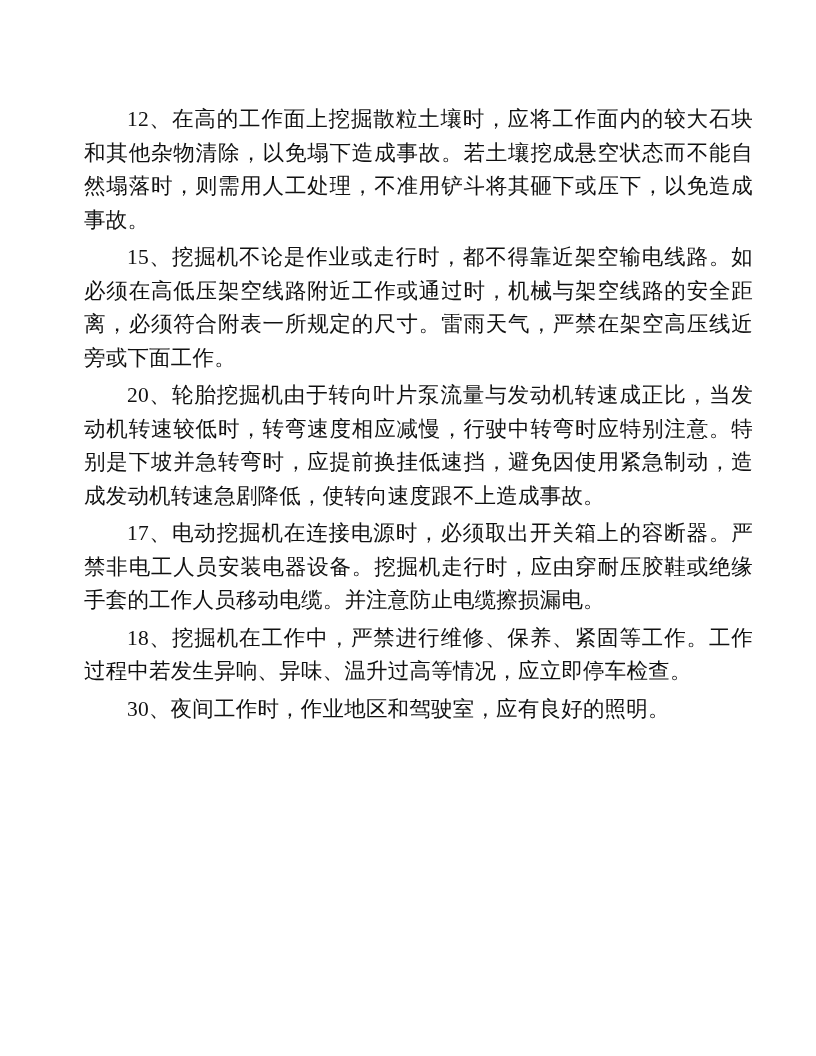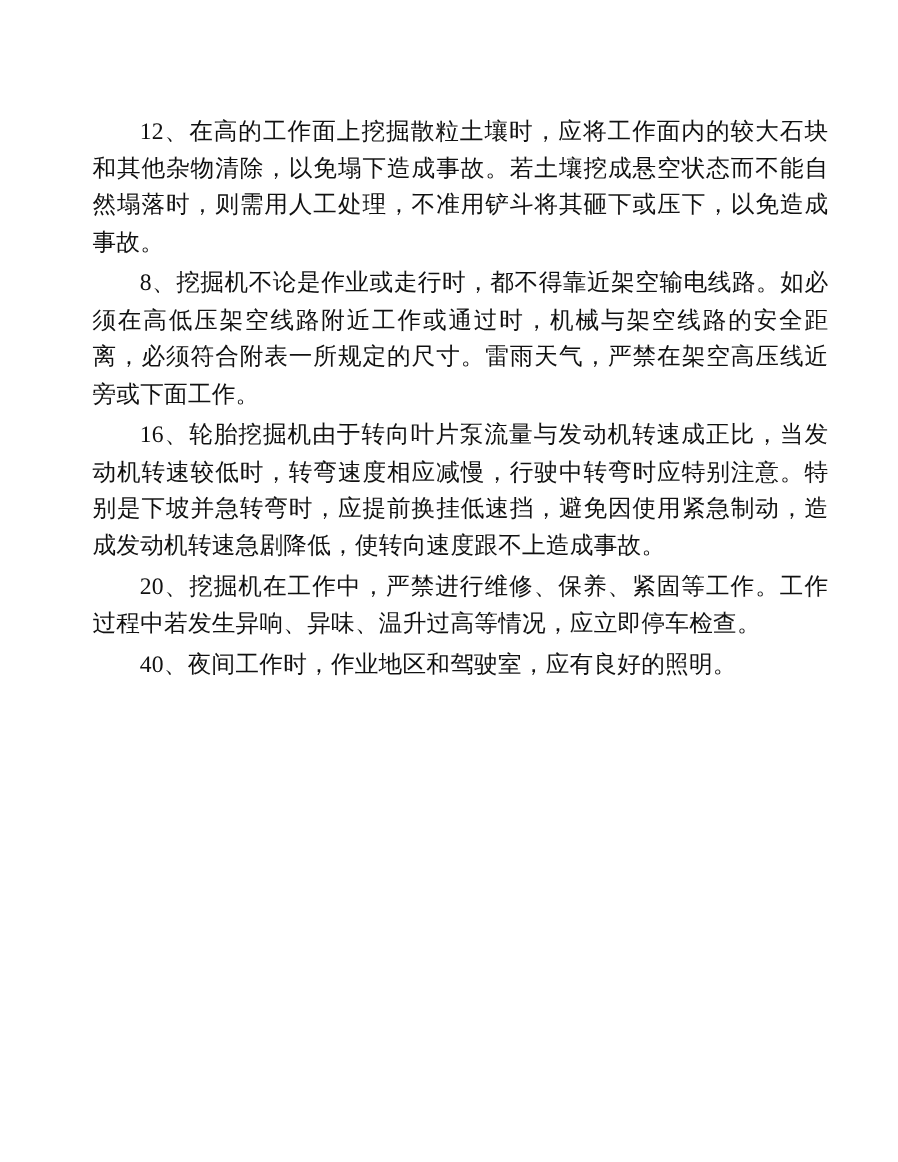--- a/index.html
+++ b/index.html
@@ -28,18 +28,19 @@
     letter-spacing: 0.2px;
     word-break: break-all;
   }
 </style>
 </head>
 <body>
 
 <div class="page">
   <div class="doc-body">
     <p>12、在高的工作面上挖掘散粒土壤时，应将工作面内的较大石块和其他杂物清除，以免塌下造成事故。若土壤挖成悬空状态而不能自然塌落时，则需用人工处理，不准用铲斗将其砸下或压下，以免造成事故。</p>
-    <p>8、挖掘机不论是作业或走行时，都不得靠近架空输电线路。如必须在高低压架空线路附近工作或通过时，机械与架空线路的安全距离，必须符合附表一所规定的尺寸。雷雨天气，严禁在架空高压线近旁或下面工作。</p>
-    <p>16、轮胎挖掘机由于转向叶片泵流量与发动机转速成正比，当发动机转速较低时，转弯速度相应减慢，行驶中转弯时应特别注意。特别是下坡并急转弯时，应提前换挂低速挡，避免因使用紧急制动，造成发动机转速急剧降低，使转向速度跟不上造成事故。</p>
-    <p>20、挖掘机在工作中，严禁进行维修、保养、紧固等工作。工作过程中若发生异响、异味、温升过高等情况，应立即停车检查。</p>
-    <p>40、夜间工作时，作业地区和驾驶室，应有良好的照明。</p>
+    <p>15、挖掘机不论是作业或走行时，都不得靠近架空输电线路。如必须在高低压架空线路附近工作或通过时，机械与架空线路的安全距离，必须符合附表一所规定的尺寸。雷雨天气，严禁在架空高压线近旁或下面工作。</p>
+    <p>20、轮胎挖掘机由于转向叶片泵流量与发动机转速成正比，当发动机转速较低时，转弯速度相应减慢，行驶中转弯时应特别注意。特别是下坡并急转弯时，应提前换挂低速挡，避免因使用紧急制动，造成发动机转速急剧降低，使转向速度跟不上造成事故。</p>
+    <p>17、电动挖掘机在连接电源时，必须取出开关箱上的容断器。严禁非电工人员安装电器设备。挖掘机走行时，应由穿耐压胶鞋或绝缘手套的工作人员移动电缆。并注意防止电缆擦损漏电。</p>
+    <p>18、挖掘机在工作中，严禁进行维修、保养、紧固等工作。工作过程中若发生异响、异味、温升过高等情况，应立即停车检查。</p>
+    <p>30、夜间工作时，作业地区和驾驶室，应有良好的照明。</p>
   </div>
 </div>
 
 </body></html>

